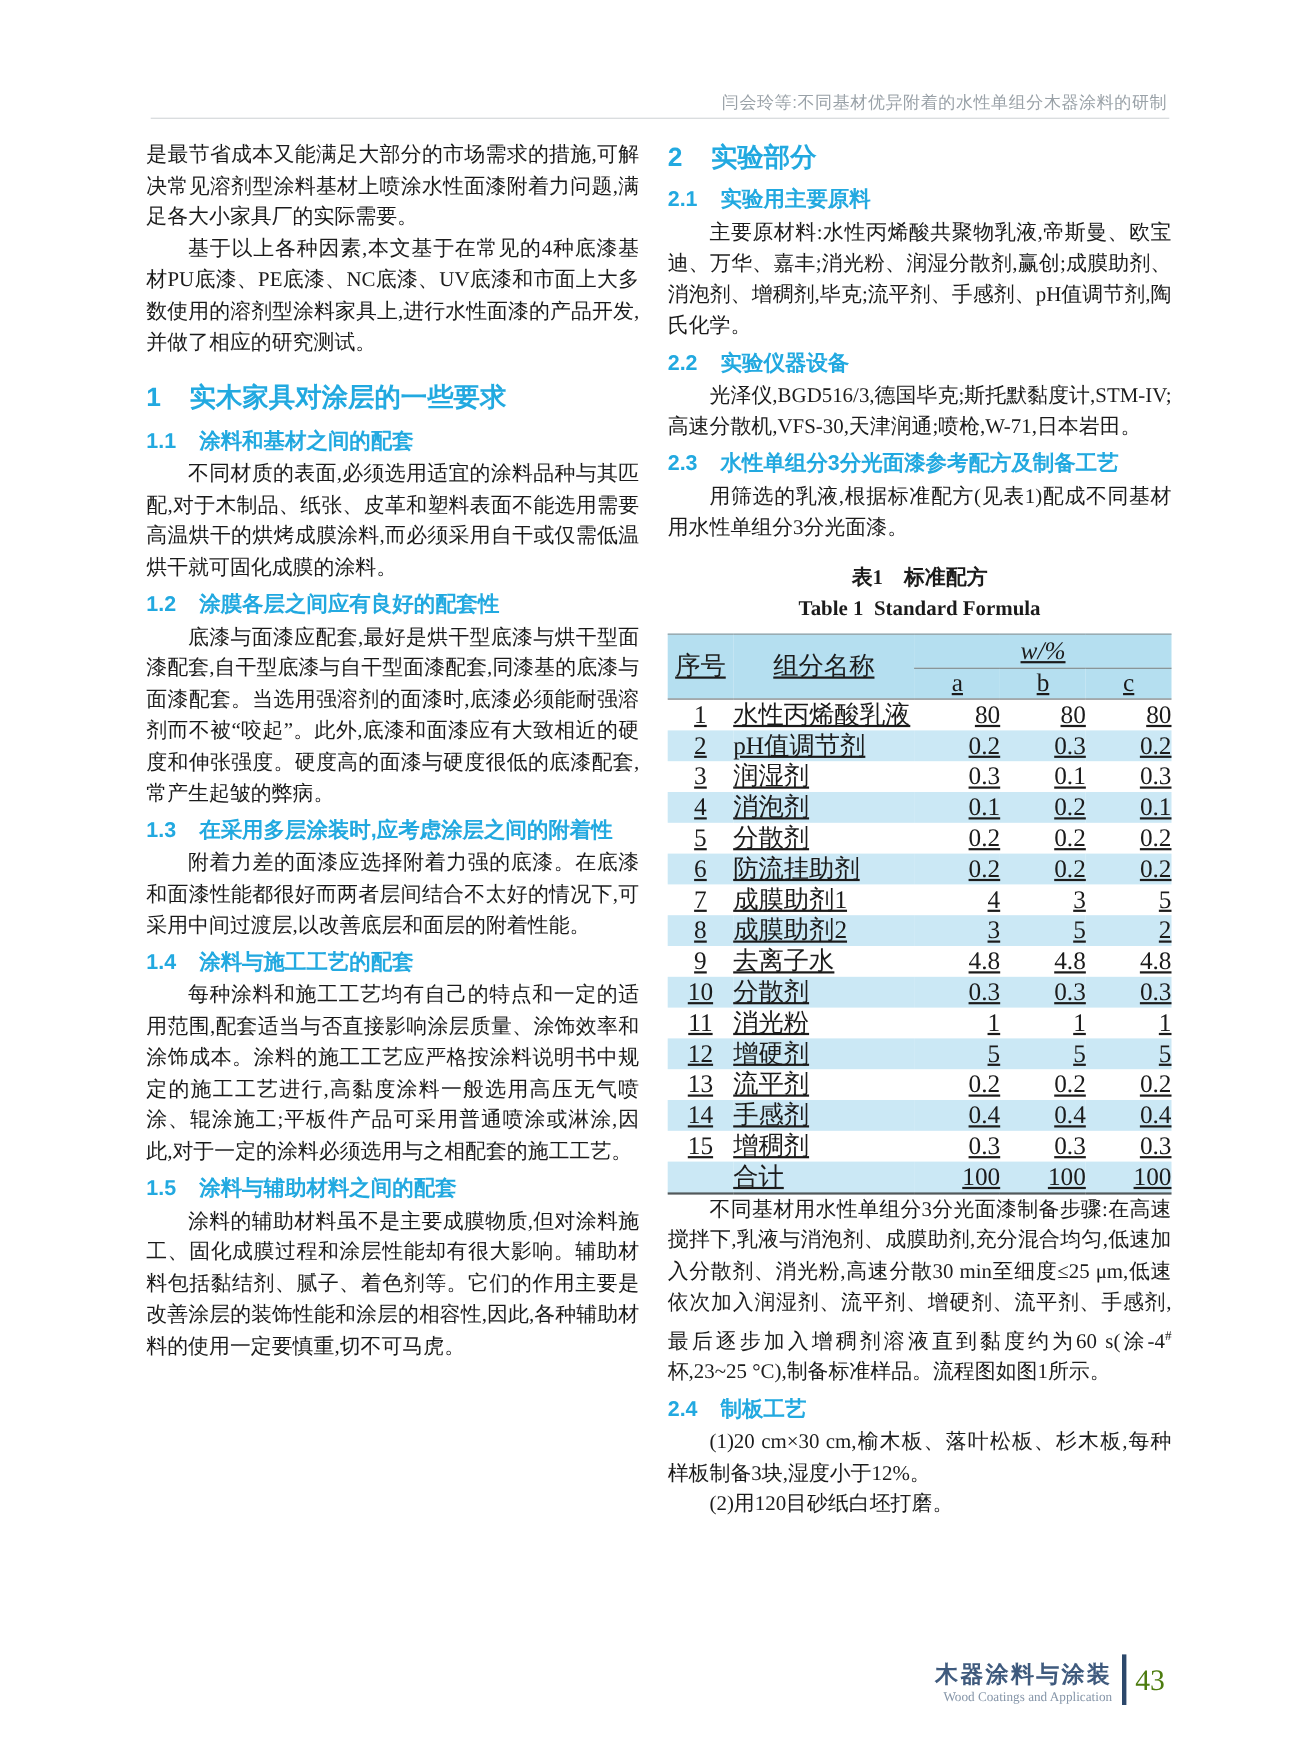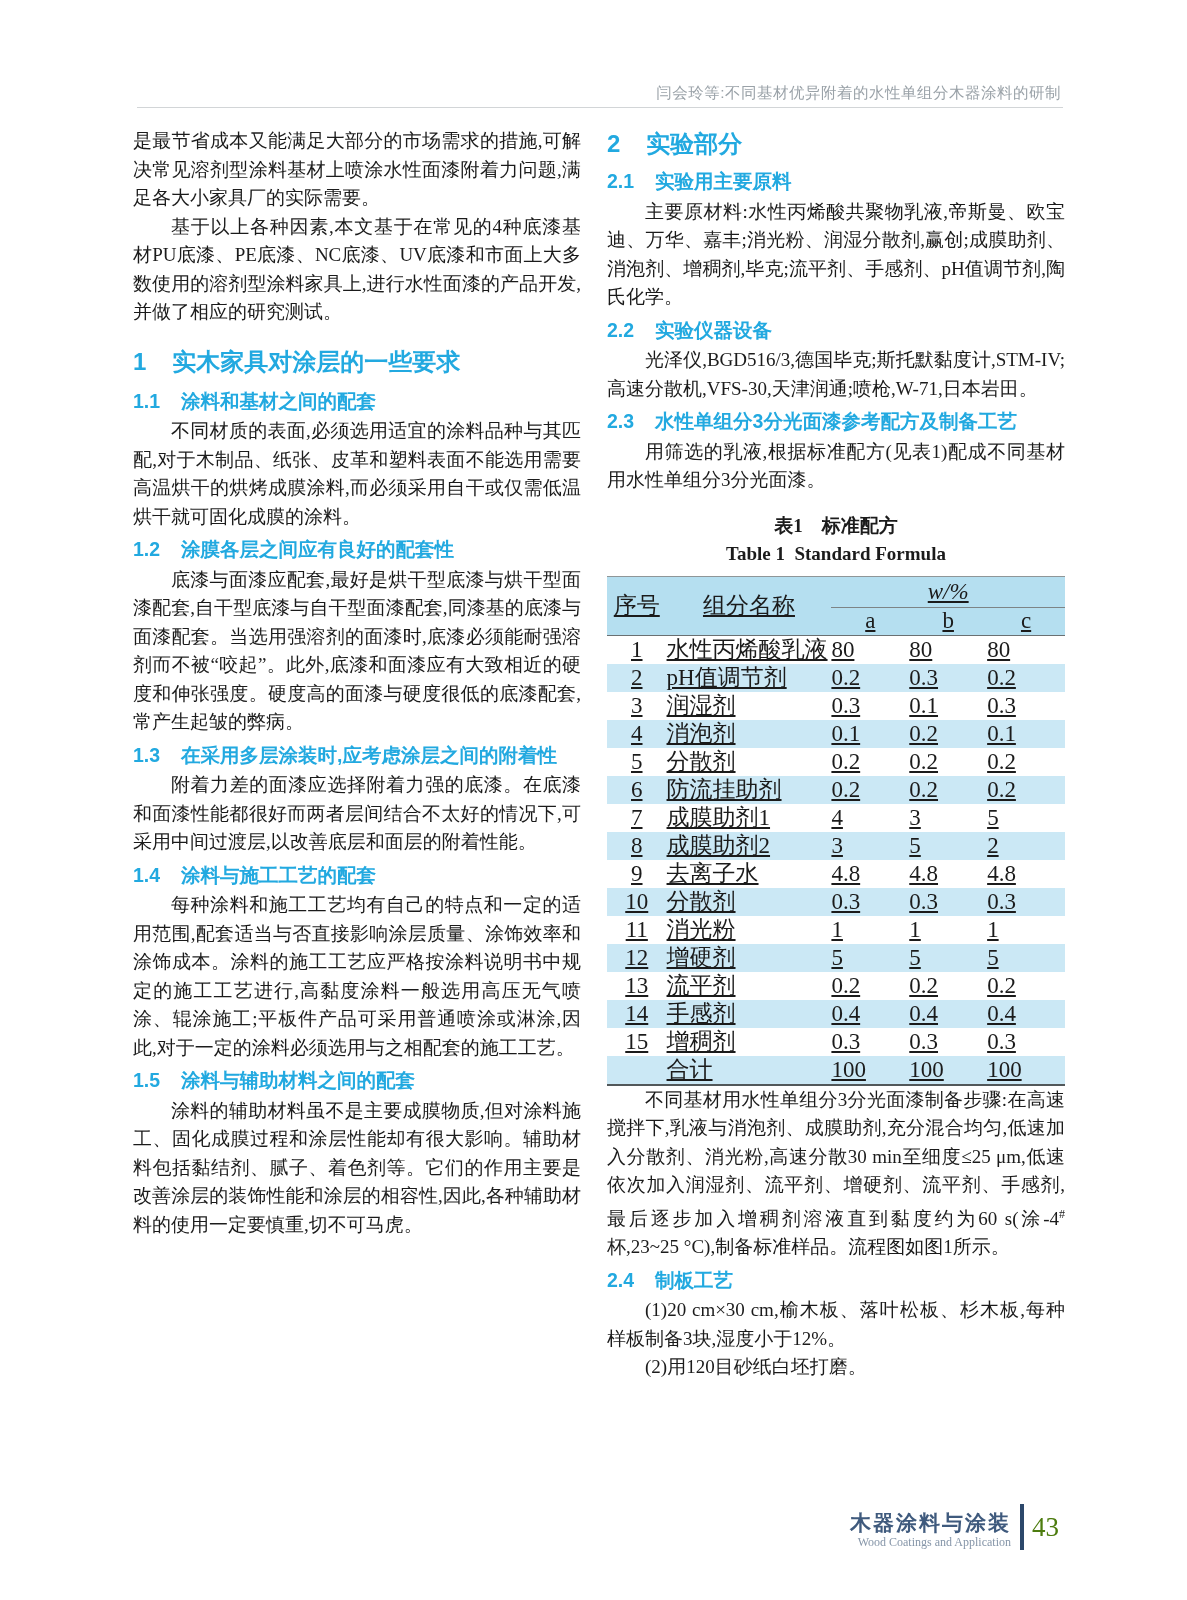--- a/index.html
+++ b/index.html
@@ -40,21 +40,21 @@
   table.formula th,table.formula td{padding:0;font-weight:normal;}
   thead th{background:#b5dff0;}
   .th-wpct{font-style:italic;border-bottom:1px solid #7d8486;height:30px;text-align:center;}
   .th-rowspan{text-align:center;}
   .th-abc{height:27px;text-align:center;}
   thead tr{border-bottom:1px solid #6a7072;}
   tbody td{height:28px;line-height:28px;}
   tbody tr:nth-child(even){background:#cbe8f5;}
   td.c-no{text-align:center;width:13%;}
   td.c-name{text-align:left;width:36%;padding-left:8px;}
-  td.c-val{text-align:left;width:17%;}
+  td.c-val{text-align:right;width:17%;}
   col.no{width:13%;}col.name{width:36%;}col.val{width:17%;}
   .after-tbl{margin-top:20px;}
   sup{font-size:12px;}
   
   .footer{position:absolute;right:128px;bottom:50px;display:flex;align-items:flex-end;}
   .f-text{text-align:right;margin-right:9px;}
   .f-cn{font-family:"Liberation Sans","DejaVu Sans",sans-serif;font-size:21px;font-weight:bold;color:#3f5a7d;line-height:23px;letter-spacing:2px;}
   .f-en{font-size:12px;color:#8595a8;line-height:16px;}
   .f-bar{width:4px;height:46px;background:#2c486b;margin-right:8px;}
   .f-page{font-size:27px;color:#4d7c0f;line-height:46px;}

